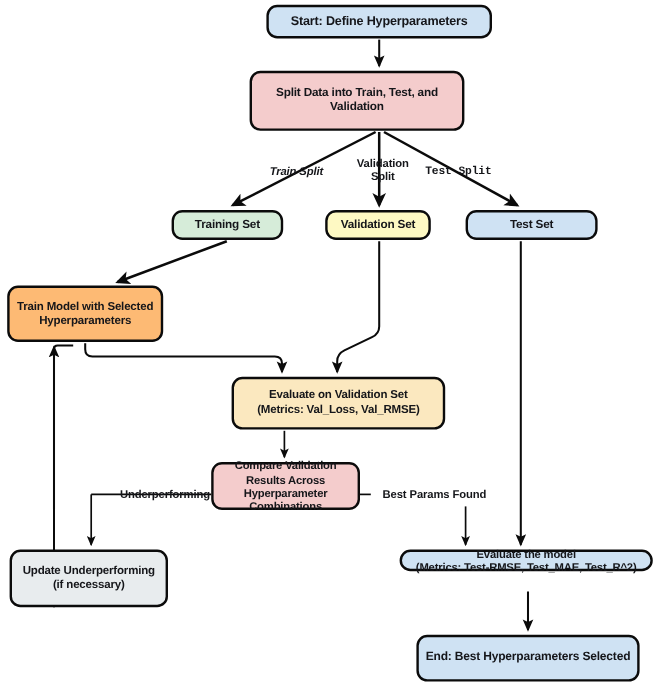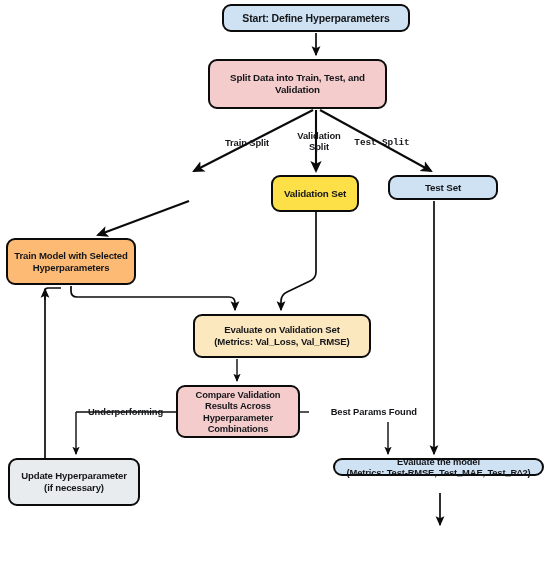--- a/index.html
+++ b/index.html
@@ -104,61 +104,67 @@
 
   <div class="node" style="left:222px; top:4px; width:188px; height:28px; background:#cfe2f3; font-size:10.5px;">
     <span class="node-label">Start: Define Hyperparameters</span>
   </div>
 
   <div class="node" style="left:208px; top:59px; width:179px; height:50px; background:#f4cccc; font-size:9.8px;">
     <span class="node-label">Split Data into Train, Test, and
 Validation</span>
   </div>
 
+  <div class="node" style="left:143px; top:175px; width:93px; height:25px; background:#d6ecd9; font-size:9.8px;">
+    <span class="node-label">Training Set</span>
+  </div>
 
-  <div class="node" style="left:271px; top:175px; width:88px; height:37px; background:#fde047; font-size:9.8px;">
+  <div class="node" style="left:271px; top:175px; width:88px; height:25px; background:#fef9c3; font-size:9.8px;">
     <span class="node-label">Validation Set</span>
   </div>
 
   <div class="node" style="left:388px; top:175px; width:110px; height:25px; background:#cfe2f3; font-size:9.8px;">
     <span class="node-label">Test Set</span>
   </div>
 
   <div class="node" style="left:6px; top:238px; width:130px; height:47px; background:#fdba74; font-size:9.6px;">
     <span class="node-label">Train Model with Selected
 Hyperparameters</span>
   </div>
 
   <div class="node" style="left:193px; top:314px; width:178px; height:44px; background:#fbe8bf; font-size:9.6px;">
     <span class="node-label">Evaluate on Validation Set
 (Metrics: Val_Loss, Val_RMSE)</span>
   </div>
 
-  <div class="node" style="left:176px; top:385px; width:124px; height:53px; background:#f4cccc; font-size:9.4px;">
+  <div class="node" style="left:176px; top:385px; width:124px; height:40px; background:#f4cccc; font-size:9.4px;">
     <span class="node-label">Compare Validation
 Results Across
 Hyperparameter
 Combinations</span>
   </div>
 
   <div class="node" style="left:8px; top:458px; width:132px; height:48px; background:#e8ecee; font-size:9.6px;">
-    <span class="node-label">Update Hyperparameter
+    <span class="node-label">Update Underperforming
 (if necessary)</span>
   </div>
 
   <div class="node" style="left:333px; top:458px; width:211px; height:18px; background:#cfe2f3; font-size:9.4px;">
     <span class="node-label">Evaluate the model
 (Metrics: Test-RMSE, Test_MAE, Test_R^2)</span>
   </div>
 
+  <div class="node" style="left:347px; top:529px; width:186px; height:39px; background:#cfe2f3; font-size:10px;">
+    <span class="node-label">End: Best Hyperparameters Selected</span>
+  </div>
 
-  <div class="edge-label" style="left:216px; top:137px; width:62px;">Train Split</div>
+  <div class="edge-label" style="left:216px; top:137px; width:62px;font-style:italic;">Train Split</div>
 
   <div class="edge-label" style="left:290px; top:130px; width:58px;">Validation
 Split</div>
 
   <div class="edge-label" style="left:354px; top:137px; width:56px;font-family:Liberation Mono, monospace;">Test Split</div>
 
-  <div class="edge-label" style="left:76px; top:406px; width:99px; text-align:center;">Underperforming</div>
+  <div class="edge-label" style="left:76px; top:406px; width:99px; text-align:right;">Underperforming</div>
 
-  <div class="edge-label" style="left:307px; top:406px; width:110px; text-align:right;">Best Params Found</div>
+  <div class="edge-label" style="left:307px; top:406px; width:110px; text-align:center;">Best Params Found</div>
 
 </div>
 
 </body></html>

